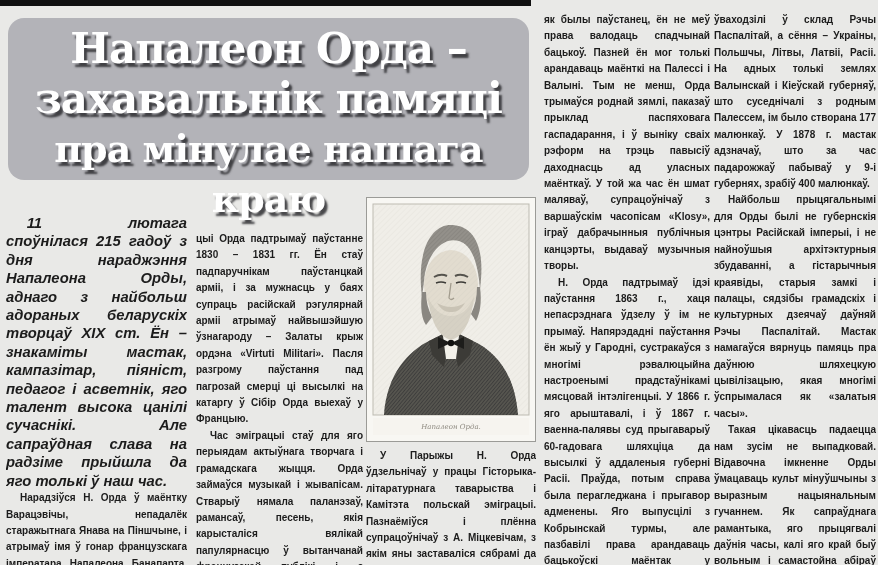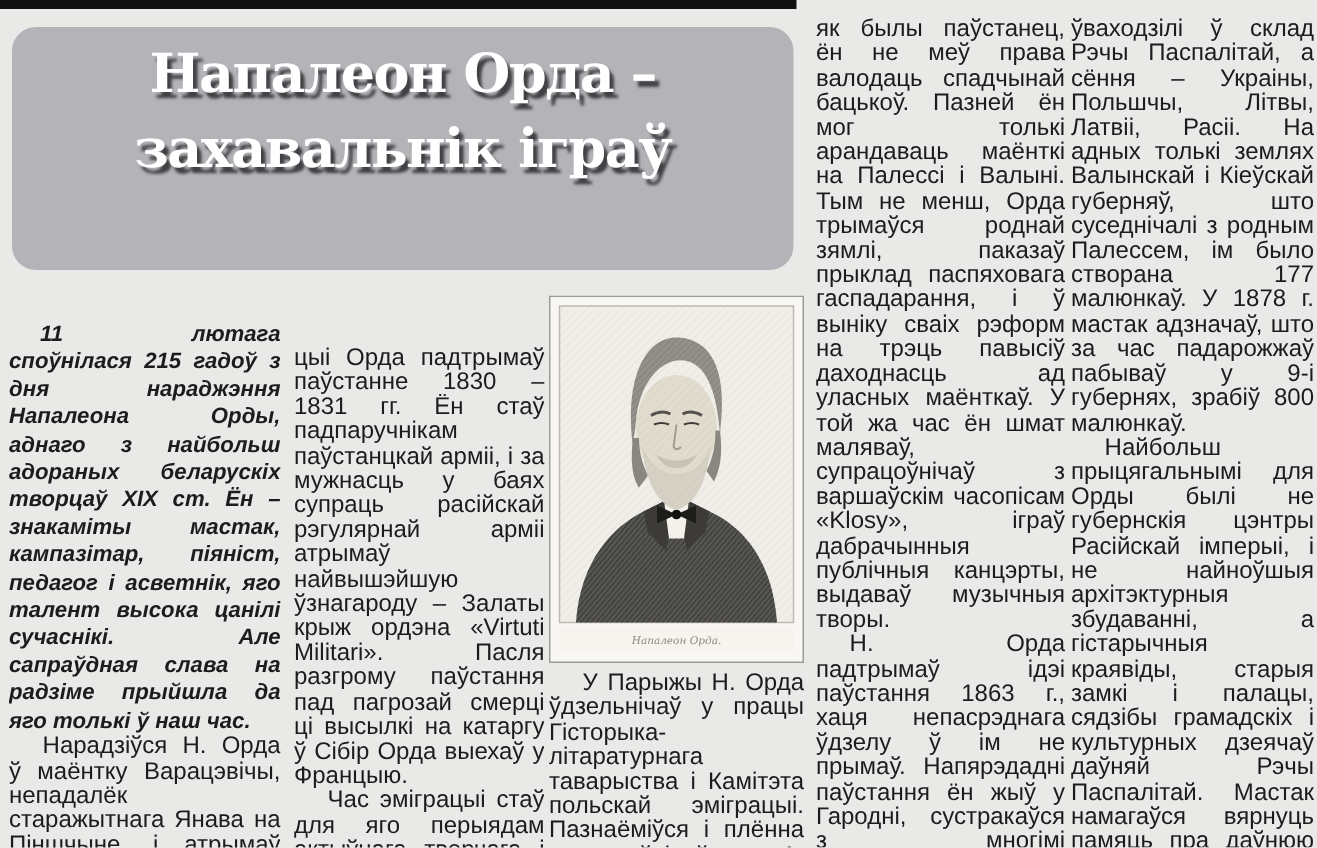--- a/index.html
+++ b/index.html
@@ -21,31 +21,32 @@
     background:#b3b3b8;
     border-radius:16px;
     text-align:center;
     font-family:"DejaVu Serif","Liberation Serif",serif;
     font-weight:bold;
     color:#ffffff;
     text-shadow:3px 4px 2px rgba(45,45,48,0.85);
     padding-top:6px;box-sizing:border-box;
     letter-spacing:-1px;
   }
-  .hl-line{line-height:50px;font-size:36px;}
+  .hl-line{line-height:50px;font-size:42px;}
   .hl-line.hl3{font-size:38px;}
   .col{
     position:absolute;
     text-align:justify;
     overflow:hidden;
   }
   .col p{
     margin:0;
-    font-size:16px;
+    font-size:10px;
     line-height:16.4px;
+    font-weight:bold;
   }
   .col p.indent{text-indent:1.4em;}
   .col p.lead{
     font-weight:bold;
     font-style:italic;
     font-size:14.8px;
     line-height:18.4px;
   }
   .col1{left:6px;top:214px;width:181px;height:367px;}
   .col2{left:196px;top:193px;width:167px;height:372px;margin-top:38px;}
@@ -59,21 +60,22 @@
 </style>
 </head>
 <body>
 
 <div class="page">
 
   <div class="topbar"></div>
 
   <div class="headline">
     <div class="hl-line">Напалеон Орда –</div>
-    <div class="hl-line">захавальнік іграў</div>
+    <div class="hl-line">захавальнік памяці</div>
+    <div class="hl-line hl3">пра мінулае нашага краю</div>
   </div>
 
   <div class="col col1">
     <p class="lead indent">11 лютага споўнілася 215 гадоў з дня нараджэння Напалеона Орды, аднаго з найбольш адораных беларускіх творцаў XIX ст. Ён – знакаміты мастак, кампазітар, піяніст, педагог і асветнік, яго талент высока цанілі сучаснікі. Але сапраўдная слава на радзіме прыйшла да яго толькі ў наш час.</p>
     <p class="indent">Нарадзіўся Н. Орда ў маёнтку Варацэвічы, непадалёк старажытнага Янава на Піншчыне, і атрымаў імя ў гонар французскага імператара Напалеона Банапарта. Яго бацька Міхаіл Орда, маршалак Кобрынскага павета і інжынер-фартыфікатар, паходзіў з беларускага шляхецкага роду, які выводзіў свае пачаткі ад даўняга татарскага роду, што прыйшоў на беларускія землі ў часы вялікага князя літоўскага Вітаўта; ён памёр у 1809 г., калі Напалеону было толькі два гады. Выхаванне адзінага сына і чатырох дачок</p>
   </div>
 
   <div class="col col2">
     <p>цыі Орда падтрымаў паўстанне 1830 – 1831 гг. Ён стаў падпаручнікам паўстанцкай арміі, і за мужнасць у баях супраць расійскай рэгулярнай арміі атрымаў найвышэйшую ўзнагароду – Залаты крыж ордэна «Virtuti Militari». Пасля разгрому паўстання пад пагрозай смерці ці высылкі на катаргу ў Сібір Орда выехаў у Францыю.</p>
     <p class="indent">Час эміграцыі стаў для яго перыядам актыўнага творчага і грамадскага жыцця. Орда займаўся музыкай і жывапісам. Стварыў нямала паланэзаў, рамансаў, песень, якія карысталіся вялікай папулярнасцю ў вытанчанай французскай публікі і з захапленнем успрымаліся на Радзіме. Яго, эмігранта з усходняй славянскай краіны, выбіраюць дырэктарам Італьянскай Оперы ў Парыжы. Орда трапіў у кола таленавітых творцаў, пазнаёміўся і пасябраваў з Джаакіна Расіні, Джузэпэ Вэрдзі, Гектарам Берліёзам, Адамам Міцкевічам, Анарэ дэ Баль-</p>
@@ -140,19 +142,19 @@
     <p class="indent">У Парыжы Н. Орда ўдзельнічаў у працы Гісторыка-літаратурнага таварыства і Камітэта польскай эміграцыі. Пазнаёміўся і плённа супрацоўнічаў з А. Міцкевічам, з якім яны заставаліся сябрамі да канца жыцця. Імкненне падтрымаць эмігрантаў з земляў колішняй Рэчы Паспалітай, а таксама прыцягнуць увагу</p>
   </div>
 
   <div class="col col4">
     <p>як былы паўстанец, ён не меў права валодаць спадчынай бацькоў. Пазней ён мог толькі арандаваць маёнткі на Палессі і Валыні. Тым не менш, Орда трымаўся роднай зямлі, паказаў прыклад паспяховага гаспадарання, і ў выніку сваіх рэформ на трэць павысіў даходнасць ад уласных маёнткаў. У той жа час ён шмат маляваў, супрацоўнічаў з варшаўскім часопісам «Klosy», іграў дабрачынныя публічныя канцэрты, выдаваў музычныя творы.</p>
     <p class="indent">Н. Орда падтрымаў ідэі паўстання 1863 г., хаця непасрэднага ўдзелу ў ім не прымаў. Напярэдадні паўстання ён жыў у Гародні, сустракаўся з многімі рэвалюцыйна настроенымі прадстаўнікамі мясцовай інтэлігенцыі. У 1866 г. яго арыштавалі, і ў 1867 г. ваенна-палявы суд прыгаварыў 60-гадовага шляхціца да высылкі ў аддаленыя губерні Расіі. Праўда, потым справа была перагледжана і прыгавор адменены. Яго выпусцілі з Кобрынскай турмы, але пазбавілі права арандаваць бацькоўскі маёнтак у Варацэвічах, дзе ён толькі пачаў наладжваць гаспадарку.</p>
 
   </div>
 
   <div class="col col5">
-    <p>ўваходзілі ў склад Рэчы Паспалітай, а сёння – Украіны, Польшчы, Літвы, Латвіі, Расіі. На адных толькі землях Валынскай і Кіеўскай губерняў, што суседнічалі з родным Палессем, ім было створана 177 малюнкаў. У 1878 г. мастак адзначаў, што за час падарожжаў пабываў у 9-і губернях, зрабіў 800 малюнкаў.</p>
+    <p>ўваходзілі ў склад Рэчы Паспалітай, а сёння – Украіны, Польшчы, Літвы, Латвіі, Расіі. На адных толькі землях Валынскай і Кіеўскай губерняў, што суседнічалі з родным Палессем, ім было створана 177 малюнкаў. У 1878 г. мастак адзначаў, што за час падарожжаў пабываў у 9-і губернях, зрабіў 400 малюнкаў.</p>
     <p class="indent">Найбольш прыцягальнымі для Орды былі не губернскія цэнтры Расійскай імперыі, і не найноўшыя архітэктурныя збудаванні, а гістарычныя краявіды, старыя замкі і палацы, сядзібы грамадскіх і культурных дзеячаў даўняй Рэчы Паспалітай. Мастак намагаўся вярнуць памяць пра даўнюю шляхецкую цывілізацыю, якая многімі ўспрымалася як «залатыя часы».</p>
     <p class="indent">Такая цікавасць падаецца нам зусім не выпадковай. Відавочна імкненне Орды ўмацаваць культ мінуўшчыны з выразным нацыянальным гучаннем. Як сапраўднага рамантыка, яго прыцягвалі даўнія часы, калі яго край быў вольным і самастойна абіраў шлях свайго развіцця. У працах мастака паўстаюць старасвецкія куточкі радзімы, што дыхаюць стагоддзямі гісторыі і нясуць памяць ранейшых пакаленняў. Выключную ролю ў малюнках Орды адыграе прыроднае атачэнне, што стварае лірычны настрой, сведчыць пра натуральнасць размяшчэння сядзіб і палацаў на роднай зямлі.</p>
 
   </div>
 
 </div>
 
 </body></html>

